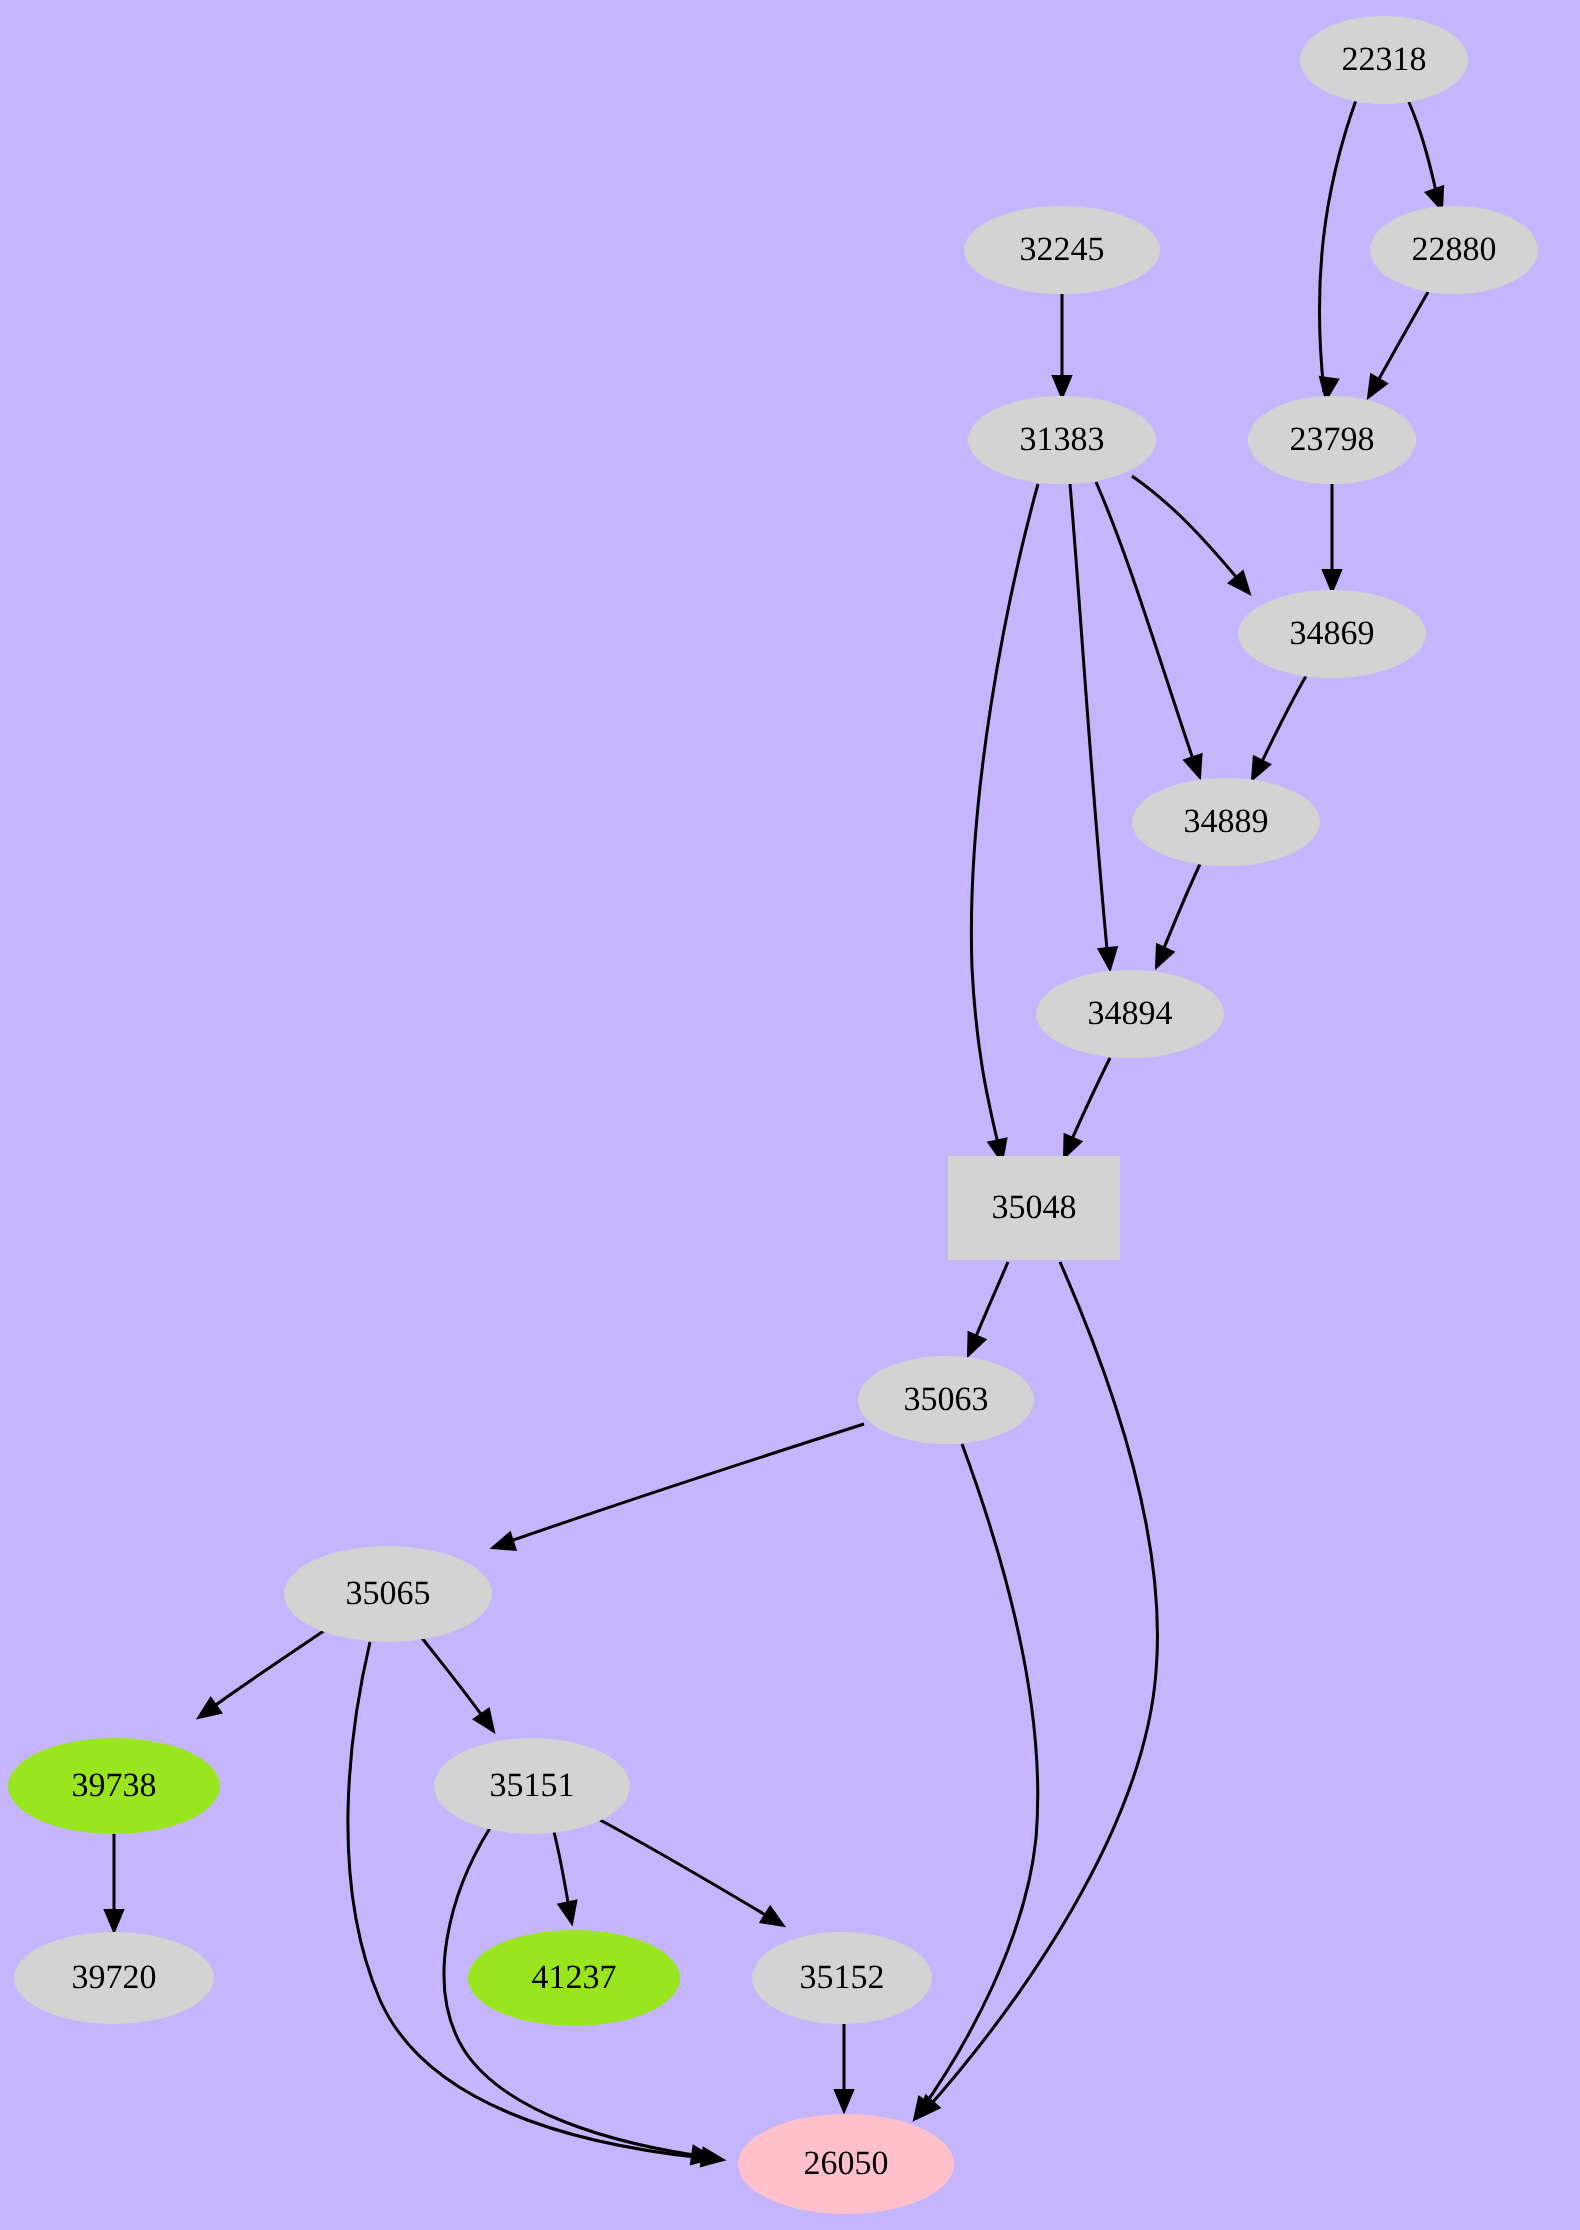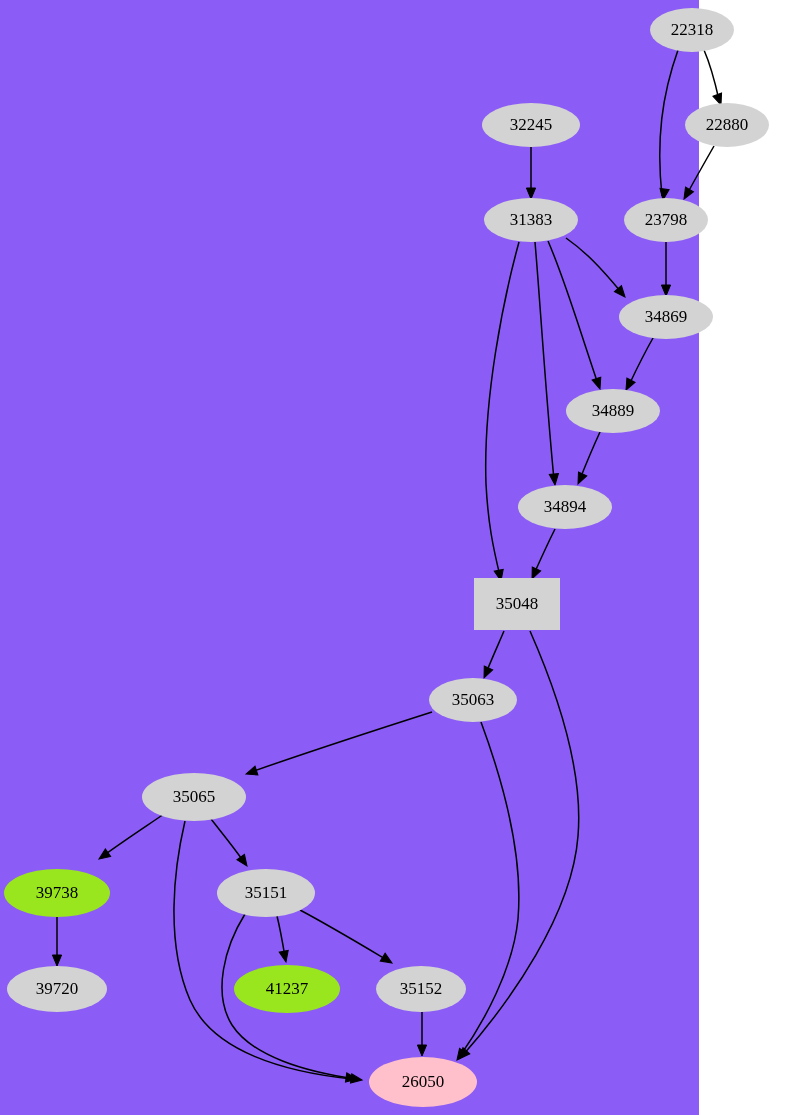--- a/index.html
+++ b/index.html
@@ -9,23 +9,23 @@
     background: #ffffff;
   }
   body {
     width: 790px;
     height: 1115px;
     font-family: "Liberation Serif", "DejaVu Serif", serif;
     overflow: hidden;
   }
   #graph-canvas {
     position: relative;
-    width: 699px;
+    width: 790px;
     height: 1115px;
-    background: #8b5cf6;
+    background: #c4b5fd;
   }
   #graph-svg {
     position: absolute;
     top: 0;
     left: 0;
     width: 790px;
     height: 1115px;
     display: block;
   }
   .node-ellipse, .node-box {

